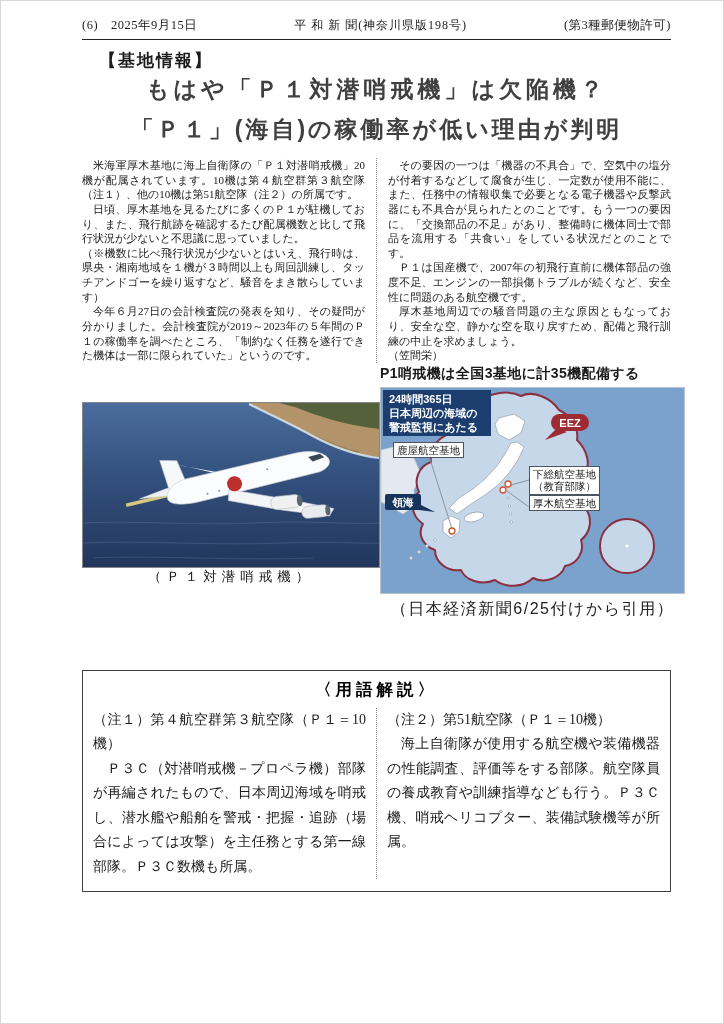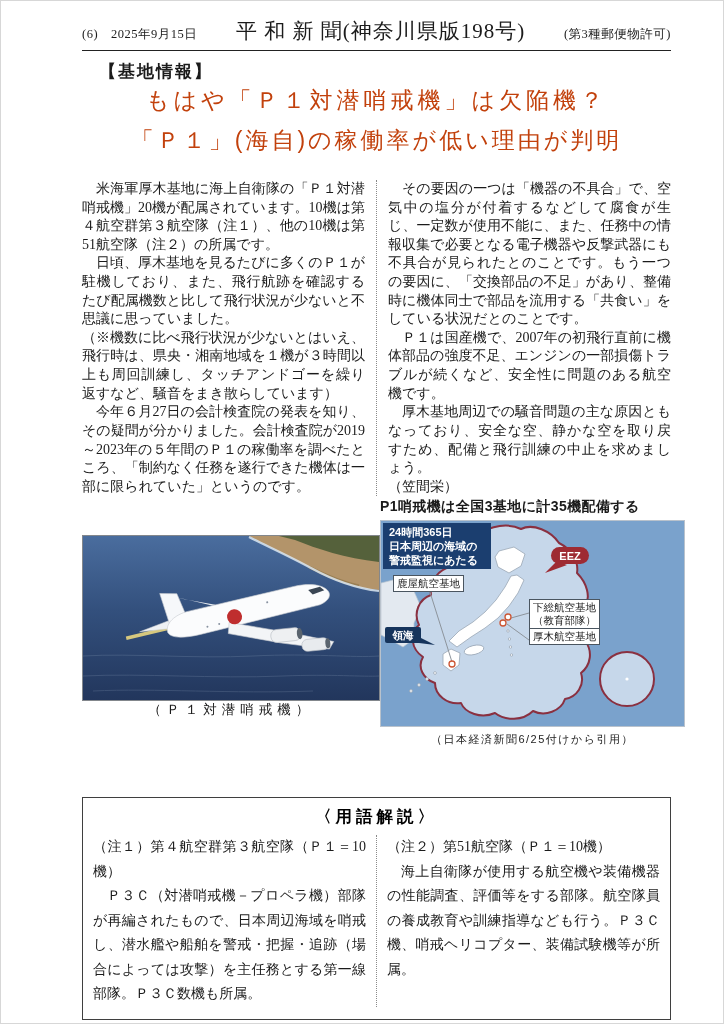--- a/index.html
+++ b/index.html
@@ -6,31 +6,31 @@
   .page{
     position:relative; width:724px; height:1024px; margin:0 auto;
     background:#fff; box-sizing:border-box;
     padding:16px 52px 0 81px;
     border:1px solid #d7d7d7; overflow:hidden;
     font-family:"Liberation Serif","DejaVu Serif",serif; color:#1b1b1b;
   }
   
   .masthead{display:flex; justify-content:space-between; align-items:baseline;
     font-size:12.5px; letter-spacing:.5px;}
-  .masthead .m-title{font-size:21px; letter-spacing:1px;}
+  .masthead .m-title{font-size:12px; letter-spacing:1px;}
   .head-rule{border:none; border-top:1.2px solid #222; margin:5px 0 0;}
   
   .section-label{font-family:"Liberation Sans","DejaVu Sans",sans-serif;
     font-weight:bold; font-size:17px; letter-spacing:2px; margin-top:9px;margin-left:17px;}
   .headline{text-align:center; font-family:"Liberation Sans","DejaVu Sans",sans-serif;
-    font-weight:400; color:#c2410c;}
+    font-weight:700; color:#404040;}
   .headline .h-line1{font-size:23px; letter-spacing:4px; margin-top:2px;}
   .headline .h-line2{font-size:23px; letter-spacing:3px; margin-top:9px;}
   
-  .article{display:flex; margin-top:24px; font-size:14px; line-height:1.33;
+  .article{display:flex; margin-top:13px; font-size:11px; line-height:1.33;
     text-align:justify;}
   .article .col{flex:1; min-width:0;}
   .article .col-left{padding-right:11px;}
   .article .col-right{border-left:1px dotted #8a8a8a; padding-left:11px;}
   .article p{margin:0; text-indent:1em;}
   .article p.flush{text-indent:0;}
   .byline{padding-right:1.5em; text-indent:0 !important;}
   
   .media{display:flex; margin-top:2px;}
   .photo-block{width:302px; margin-top:37px;}
@@ -39,21 +39,21 @@
   .map-block{margin-left:auto; width:306px;}
   .map-title{font-family:"Liberation Sans","DejaVu Sans",sans-serif; font-weight:bold;
     font-size:14px; letter-spacing:.4px;}
   .map-frame{position:relative; width:303px; height:205px; margin-top:4px;
     border:1px solid #b9c2cc;}
   .map-frame svg{position:absolute; inset:0;}
   .map-label{position:absolute; background:#fff; border:1px solid #4a5560;
     font-family:"Liberation Sans","DejaVu Sans",sans-serif; font-size:10.5px;
     line-height:1.2; padding:1px 3px; color:#222; white-space:nowrap; text-align:center;}
   .map-caption{text-align:center; font-family:"Liberation Sans","DejaVu Sans",sans-serif;
-    font-size:11px; letter-spacing:1.5px; margin-top:5px; color:#222;}
+    font-size:16px; letter-spacing:1.5px; margin-top:5px; color:#222;}
   
   .glossary{border:1.5px solid #3f3f3f; margin-top:50px; padding:8px 10px 12px;}
   .glossary-title{text-align:center; font-family:"Liberation Sans","DejaVu Sans",sans-serif;
     font-weight:bold; font-size:16.5px; letter-spacing:4px; color:#000;}
   .glossary-cols{display:flex; margin-top:7px; font-size:14px; line-height:1.75;
     text-align:justify;}
   .glossary-cols .col{flex:1; min-width:0;}
   .glossary-cols .col-left{padding-right:10px;}
   .glossary-cols .col-right{border-left:1px dotted #8a8a8a; padding-left:10px;}
   .glossary-cols p{margin:0;}

